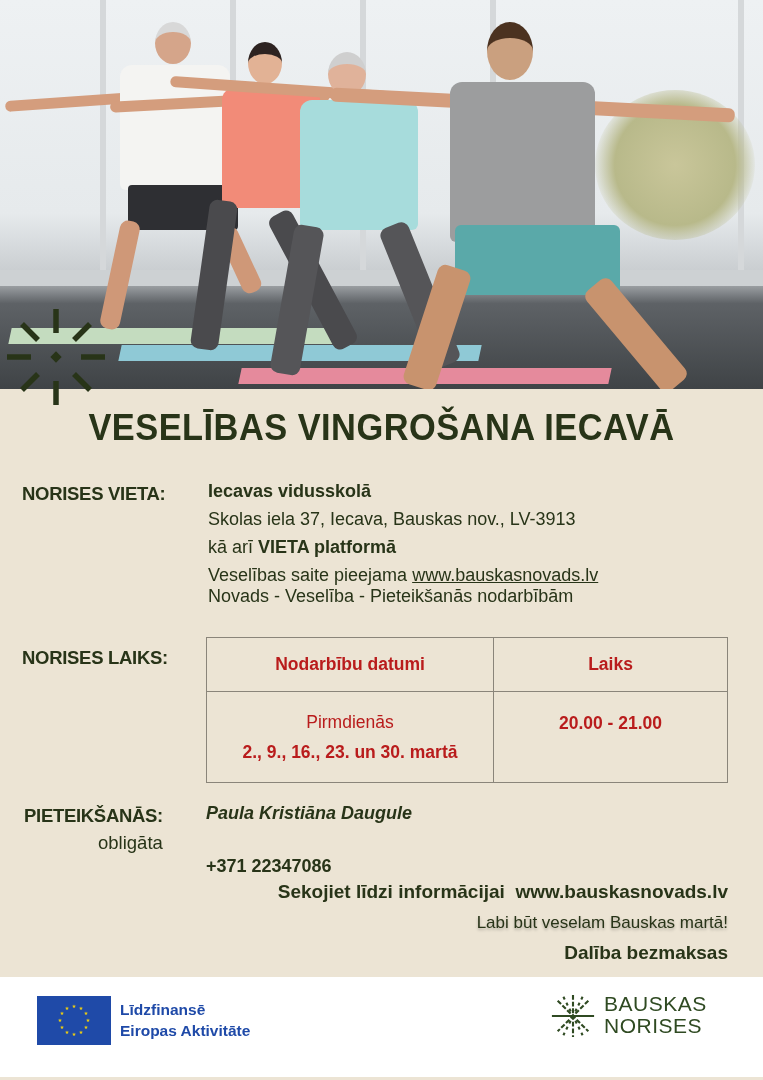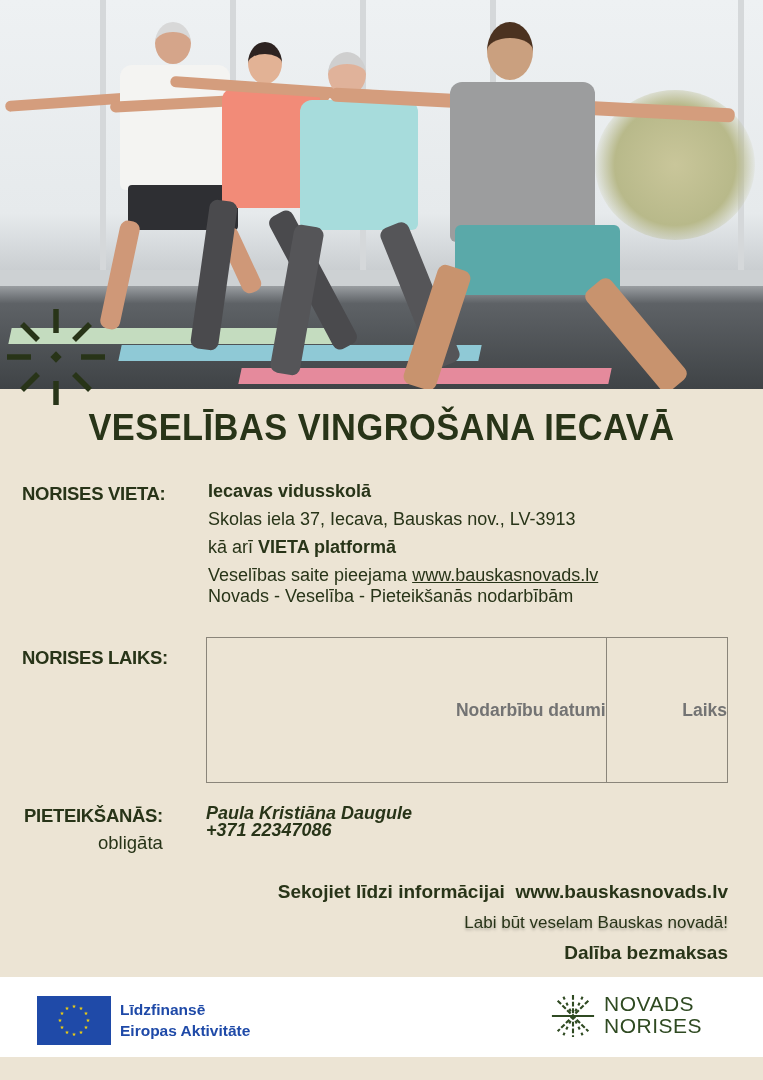--- a/index.html
+++ b/index.html
@@ -30,29 +30,29 @@
     font-family: "Liberation Sans", sans-serif; font-weight: 700; font-size: 37px;
     color: #283418; letter-spacing: 0.5px; transform: scaleX(0.93); transform-origin: center;
   }
 
   .label { position: absolute; font-weight: 700; font-size: 18.5px; color: #283418; letter-spacing: -0.3px; }
   .line { position: absolute; font-size: 18px; color: #283418; white-space: nowrap; }
   .line b { font-weight: 700; }
   .line u { text-decoration: underline; text-decoration-thickness: 1px; }
 
   .sched { position: absolute; left: 206px; top: 637px; width: 522px; height: 146px; border-collapse: collapse; }
-  .sched td, .sched th { border: 1px solid #8a857a; text-align: right; color: #737373; }
+  .sched td, .sched th { border: 1px solid #8a857a; text-align: center; color: #b91c1c; }
   .sched th { height: 54px; font-size: 17.5px; font-weight: 700; }
   .sched td { font-size: 17.5px; line-height: 30px; }
   .sched td.dates { width: 287px; }
   .sched td .bold { font-weight: 700; }
 
   .right { position: absolute; right: 35px; text-align: right; white-space: nowrap; color: #283418; }
 
-  .footer { position: absolute; left: 0; top: 977px; width: 763px; height: 80px; background: #ffffff; }
+  .footer { position: absolute; left: 0; top: 977px; width: 763px; height: 100px; background: #ffffff; }
   .eu-flag { position: absolute; left: 37px; top: 19px; width: 74px; height: 49px; background: #1f4aa8; }
   .eu-text { position: absolute; left: 120px; top: 22px; font-size: 15.5px; font-weight: 700; color: #1f4aa8; line-height: 21px; }
   .logo2027 { position: absolute; left: 390px; top: 15px; width: 60px; height: 58px; }
   .bn-logo { position: absolute; left: 550px; top: 16px; width: 185px; height: 48px; }
   .bn-text { position: absolute; left: 54px; top: 0; font-size: 21px; color: #2f4a22; line-height: 22px; letter-spacing: 0.5px; }
   .footnote { position: absolute; left: 0; top: 83px; width: 763px; text-align: center; font-size: 10px; color: #222; }
 </style>
 </head>
 <body>
 
@@ -130,32 +130,39 @@
 </div>
 <div class="line" style="left:208px;top:586px;">Novads - Veselība - Pieteikšanās nodarbībām</div>
 
 <div class="label" style="left:22px;top:647px;">NORISES LAIKS:</div>
 <table class="sched">
   <tbody>
       <tr>
     <th>Nodarbību datumi</th>
     <th>Laiks</th>
   </tr>
+  <tr>
+    <td class="dates">
+      <div>Pirmdienās</div>
+      <div class="bold">2., 9., 16., 23. un 30. martā</div>
+    </td>
+    <td><span class="bold" style="position:relative;top:-14px;">20.00 - 21.00</span></td>
+  </tr>
 </tbody>
   </table>
 
 <div class="label" style="left:24px;top:805px;">PIETEIKŠANĀS:</div>
 <div class="line" style="left:98px;top:832px;font-size:18.5px;">obligāta</div>
 <div class="line" style="left:206px;top:803px;font-weight:700;font-style:italic;">Paula Kristiāna Daugule</div>
-<div class="line" style="left:206px;top:820px;font-weight:700;font-style:italic;">+371 22347086</div>
+<div class="line" style="left:206px;top:856px;font-weight:700;">+371 22347086</div>
 
 <div class="right" style="top:881px;font-size:19px;font-weight:700;">
   <span>Sekojiet līdzi informācijai</span>&nbsp;&nbsp;<span>www.bauskasnovads.lv</span>
 </div>
-<div class="right" style="top:913px;font-size:17px;text-shadow:0 2px 3px rgba(0,0,0,0.25);">Labi būt veselam Bauskas novadā!</div>
+<div class="right" style="top:913px;font-size:17px;text-shadow:0 2px 3px rgba(0,0,0,0.25);">Labi būt veselam Bauskas martā!</div>
 <div class="right" style="top:942px;font-size:19px;font-weight:700;margin-left:44px;">Dalība bezmaksas</div>
 
 <div class="footer">
   <svg class="eu-flag" viewBox="0 0 74 49">
     <rect width="74" height="49" fill="#1f4aa8"></rect>
     <g fill="#f5d20b" font-size="5" text-anchor="middle" font-family="DejaVu Sans, sans-serif">
       <text x="37" y="12">★</text>
         <text x="44" y="14">★</text>
         <text x="49" y="19">★</text>
       <text x="51" y="26">★</text>
@@ -180,18 +187,18 @@
       <g stroke="#2f4a22" stroke-width="2.2">
         <line x1="2" y1="24" x2="46" y2="24"></line>
         <line x1="24" y1="2" x2="24" y2="46" stroke-dasharray="5 2"></line>
         <line x1="8" y1="8" x2="40" y2="40" stroke-dasharray="5 2"></line>
         <line x1="40" y1="8" x2="8" y2="40" stroke-dasharray="5 2"></line>
         <line x1="14" y1="4" x2="34" y2="44" stroke-dasharray="3 4"></line>
         <line x1="34" y1="4" x2="14" y2="44" stroke-dasharray="3 4"></line>
       </g>
     </svg>
     <div class="bn-text">
-      <div>NOVADS</div>
+      <div>BAUSKAS</div>
       <div>NORISES</div>
     </div>
   </div>
 
 </div>
 
 </body></html>

